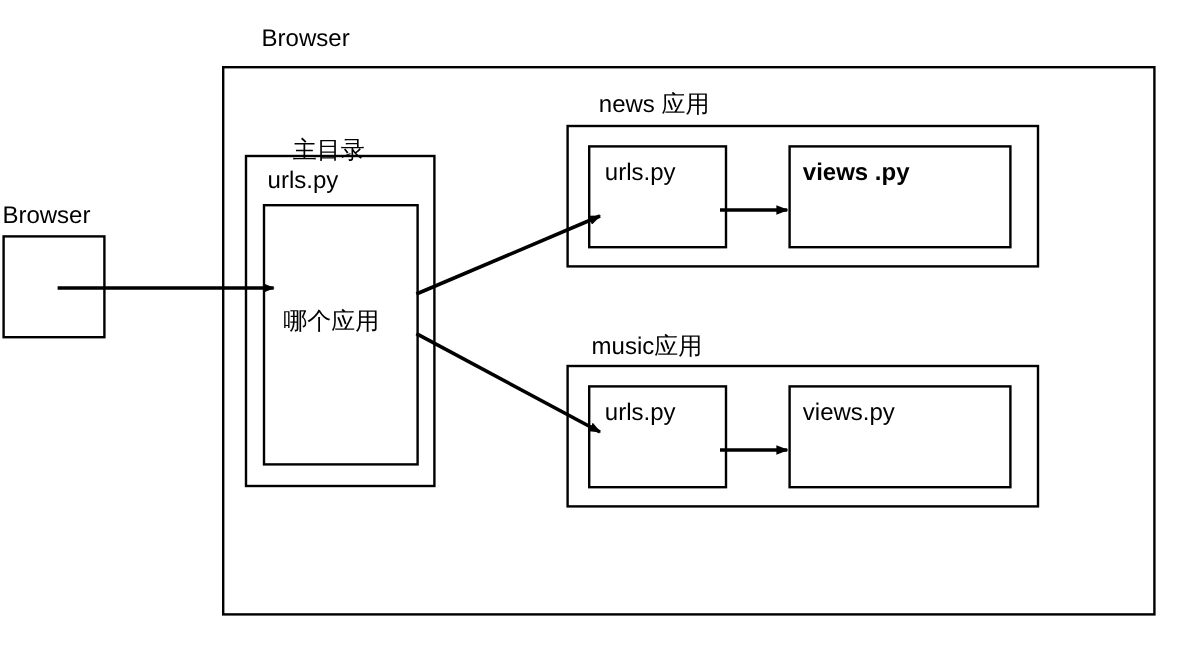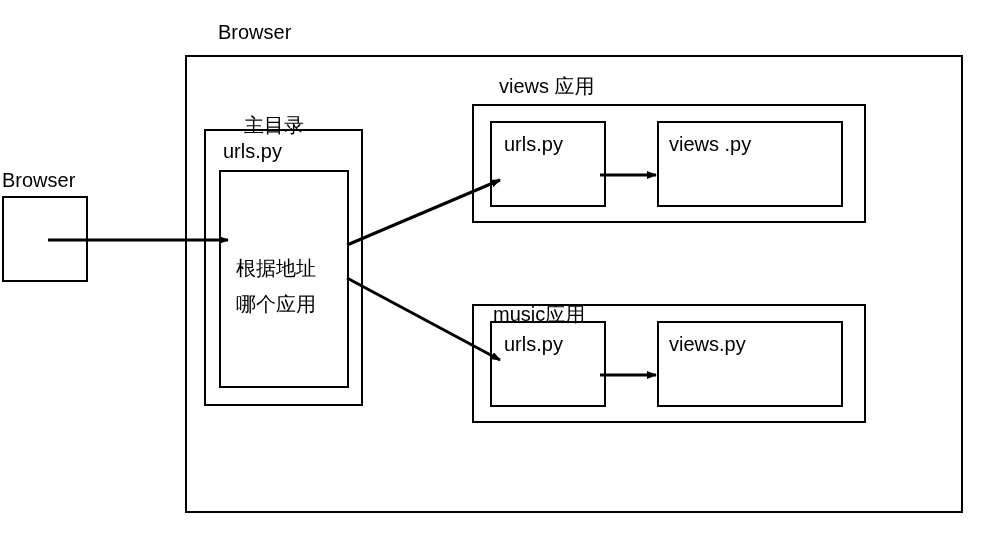--- a/index.html
+++ b/index.html
@@ -51,35 +51,34 @@
 
 <div class="label" style="left:212px; top:112px;margin-left:32px;">主目录</div>
 
 <div class="box" style="left:204px; top:129px; width:159px; height:277px;"></div>
 
 <div class="label" style="left:223px; top:140px;">urls.py</div>
 
 <div class="box" style="left:219px; top:170px; width:130px; height:218px;"></div>
 
 <div class="routing-text">
-  <div>根据地址</div>
   <div>哪个应用</div>
 </div>
 
-<div class="label" style="left:499px; top:73px;">views 应用</div>
+<div class="label" style="left:499px; top:73px;">news 应用</div>
 
 <div class="box" style="left:472px; top:104px; width:394px; height:119px;"></div>
 
 <div class="box" style="left:490px; top:121px; width:116px; height:86px;"></div>
 <div class="label" style="left:504px; top:133px;">urls.py</div>
 
 <div class="box" style="left:657px; top:121px; width:186px; height:86px;"></div>
-<div class="label" style="left:669px; top:133px;">views .py</div>
+<div class="label" style="left:669px; top:133px;font-weight:bold;">views .py</div>
 
-<div class="label" style="left:493px; top:275px;margin-top:26px;">music应用</div>
+<div class="label" style="left:493px; top:275px;">music应用</div>
 
 <div class="box" style="left:472px; top:304px; width:394px; height:119px;"></div>
 
 <div class="box" style="left:490px; top:321px; width:116px; height:86px;"></div>
 <div class="label" style="left:504px; top:333px;">urls.py</div>
 
 <div class="box" style="left:657px; top:321px; width:186px; height:86px;"></div>
 <div class="label" style="left:669px; top:333px;text-align:center;">views.py</div>
 
 <svg class="arrows">

